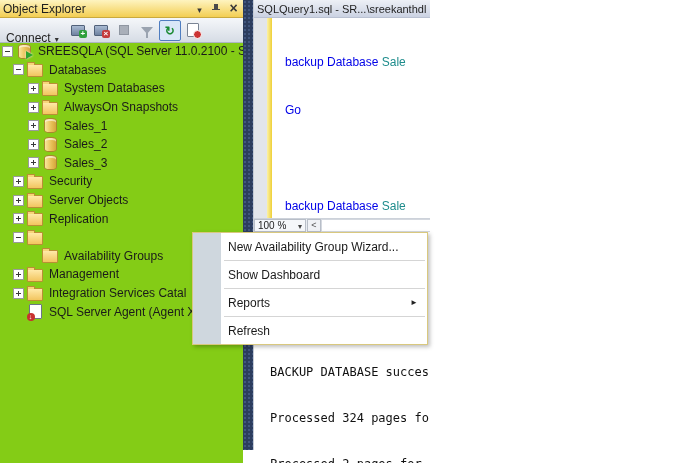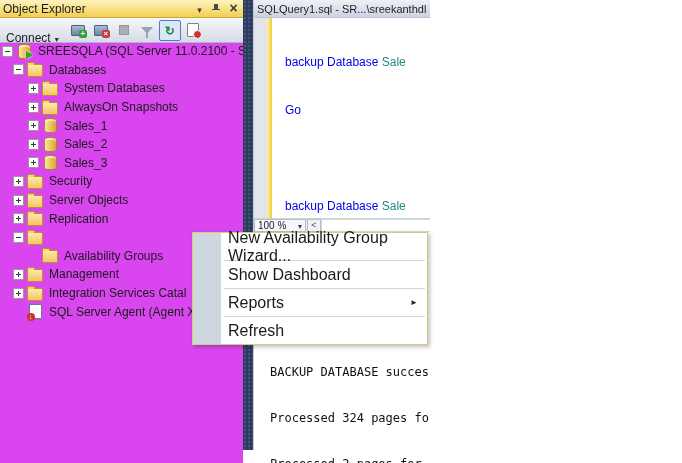--- a/index.html
+++ b/index.html
@@ -2,21 +2,21 @@
 <html><head>
 <meta charset="utf-8">
 <style>
   html,body{margin:0;padding:0;}
   body{
     width:682px;height:463px;position:relative;overflow:hidden;
     background:#ffffff;font-family:"Liberation Sans",sans-serif;
     -webkit-font-smoothing:antialiased;
   }
   
-  .oe{position:absolute;left:0;top:0;width:243px;height:463px;background:#d946ef;}
+  .oe{position:absolute;left:0;top:0;width:243px;height:463px;background:#84cc16;}
   .oe-title{
     height:17px;display:flex;align-items:center;padding-left:3px;
     background:linear-gradient(#FEF4C0,#F3CE53);
     border-bottom:1px solid #C9A93F;font-size:12px;color:#1e1e1e;white-space:nowrap;
   }
   .oe-title .sp{flex:1}
   .tbtn{width:15px;height:13px;display:flex;align-items:center;justify-content:center;margin-right:2px;color:#3a3a3a;}
   .chev::after{content:"▾";font-size:9px;color:#3a3a3a;}
   .pin{width:9px;height:11px;position:relative;}
   .pin::before{content:"";position:absolute;left:2px;top:1px;width:4px;height:5px;background:#4a4a4a;}
@@ -80,21 +80,21 @@
   .hsb-left{width:14px;height:13px;border:1px solid #B8BEC8;background:#F0F2F6;display:flex;align-items:center;justify-content:center;box-sizing:border-box;margin-left:1px;}
   .hsb-left::after{content:"<";font-size:9px;color:#555;line-height:9px;}
   .hsb-track{flex:1;height:13px;background:#fff;border:1px solid #D4D8DF;border-right:none;box-sizing:border-box;}
   
   .messages{position:absolute;top:232px;left:0;right:0;bottom:0;background:#fff;}
   .mlines{position:absolute;left:16px;top:102px;font-family:"DejaVu Sans Mono",monospace;font-size:12px;line-height:15.4px;color:#111;white-space:pre;}
   
   .menu{position:absolute;left:192px;top:232px;width:236px;background:#fff;border:1px solid #D9C87E;
     box-shadow:2px 2px 4px rgba(0,0,0,.25);z-index:20;padding:1px 0;box-sizing:border-box;}
   .menu-gutter{position:absolute;left:0;top:0;bottom:0;width:28px;background:#CfD7DE;}
-  .mi{height:25px;display:flex;align-items:center;font-size:16px;color:#1a1a1a;padding-left:35px;position:relative;}
+  .mi{height:25px;display:flex;align-items:center;font-size:12px;color:#1a1a1a;padding-left:35px;position:relative;}
   .msep{height:1px;background:#D5D5D5;margin:1px 2px 1px 31px;}
   .subarrow::after{content:"►";position:absolute;right:9px;top:8px;font-size:8px;color:#222;}
 </style>
 </head>
 <body>
 
 <section class="oe">
   <header class="oe-title">
     <span>Object Explorer</span>
     <span class="sp"></span>

